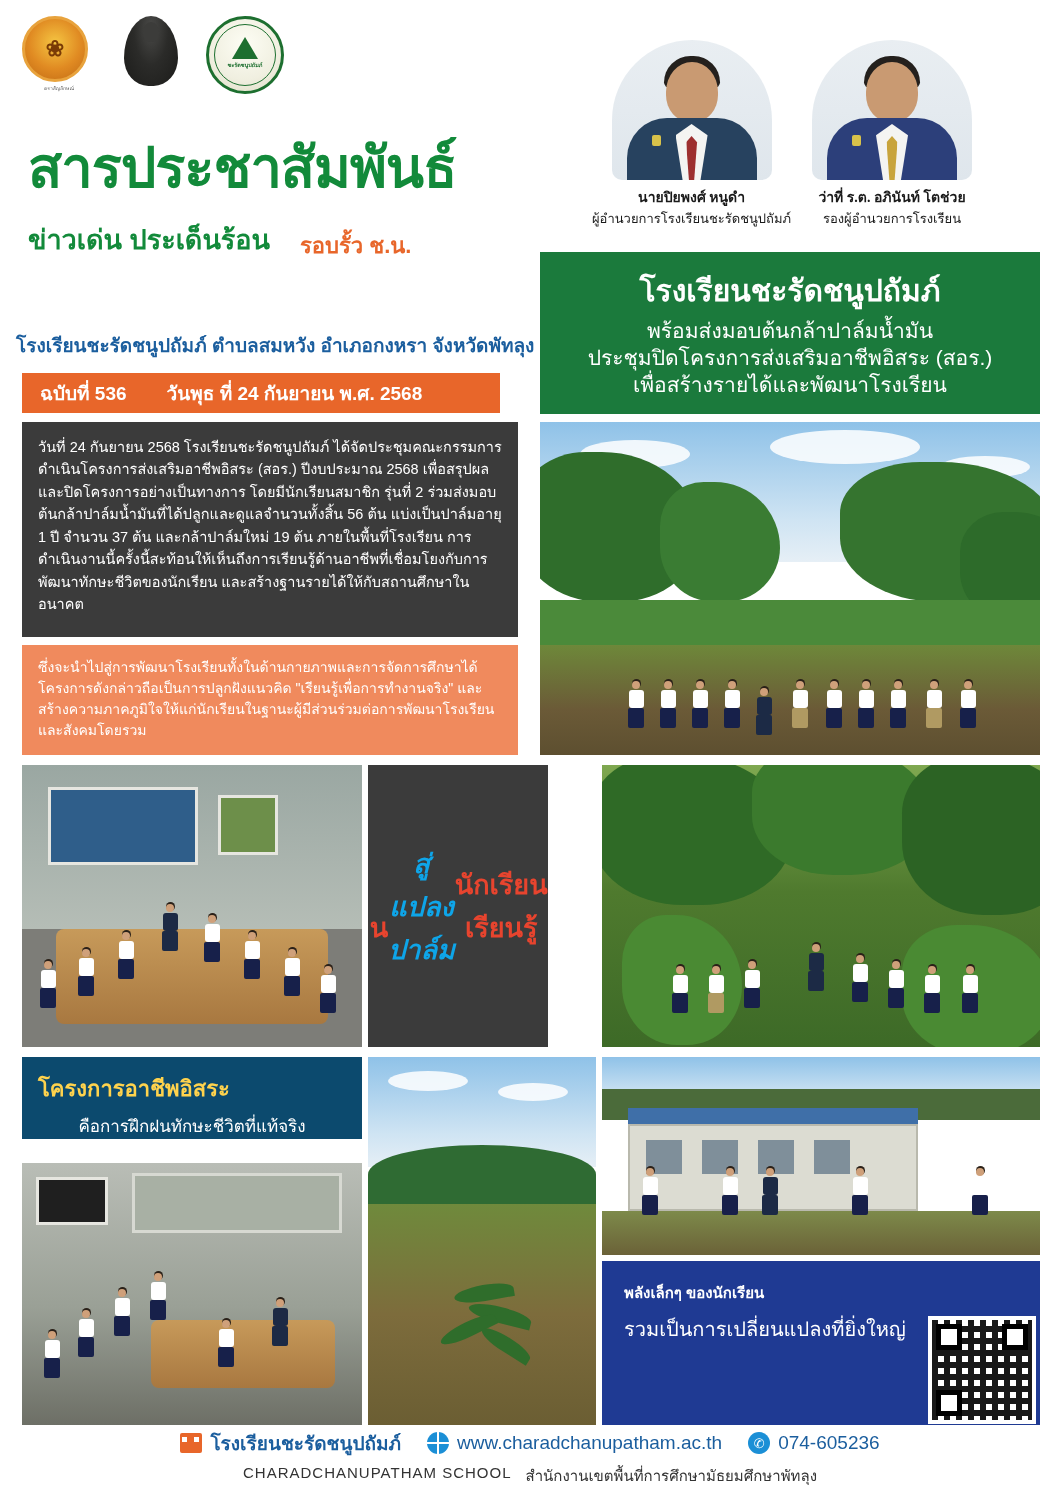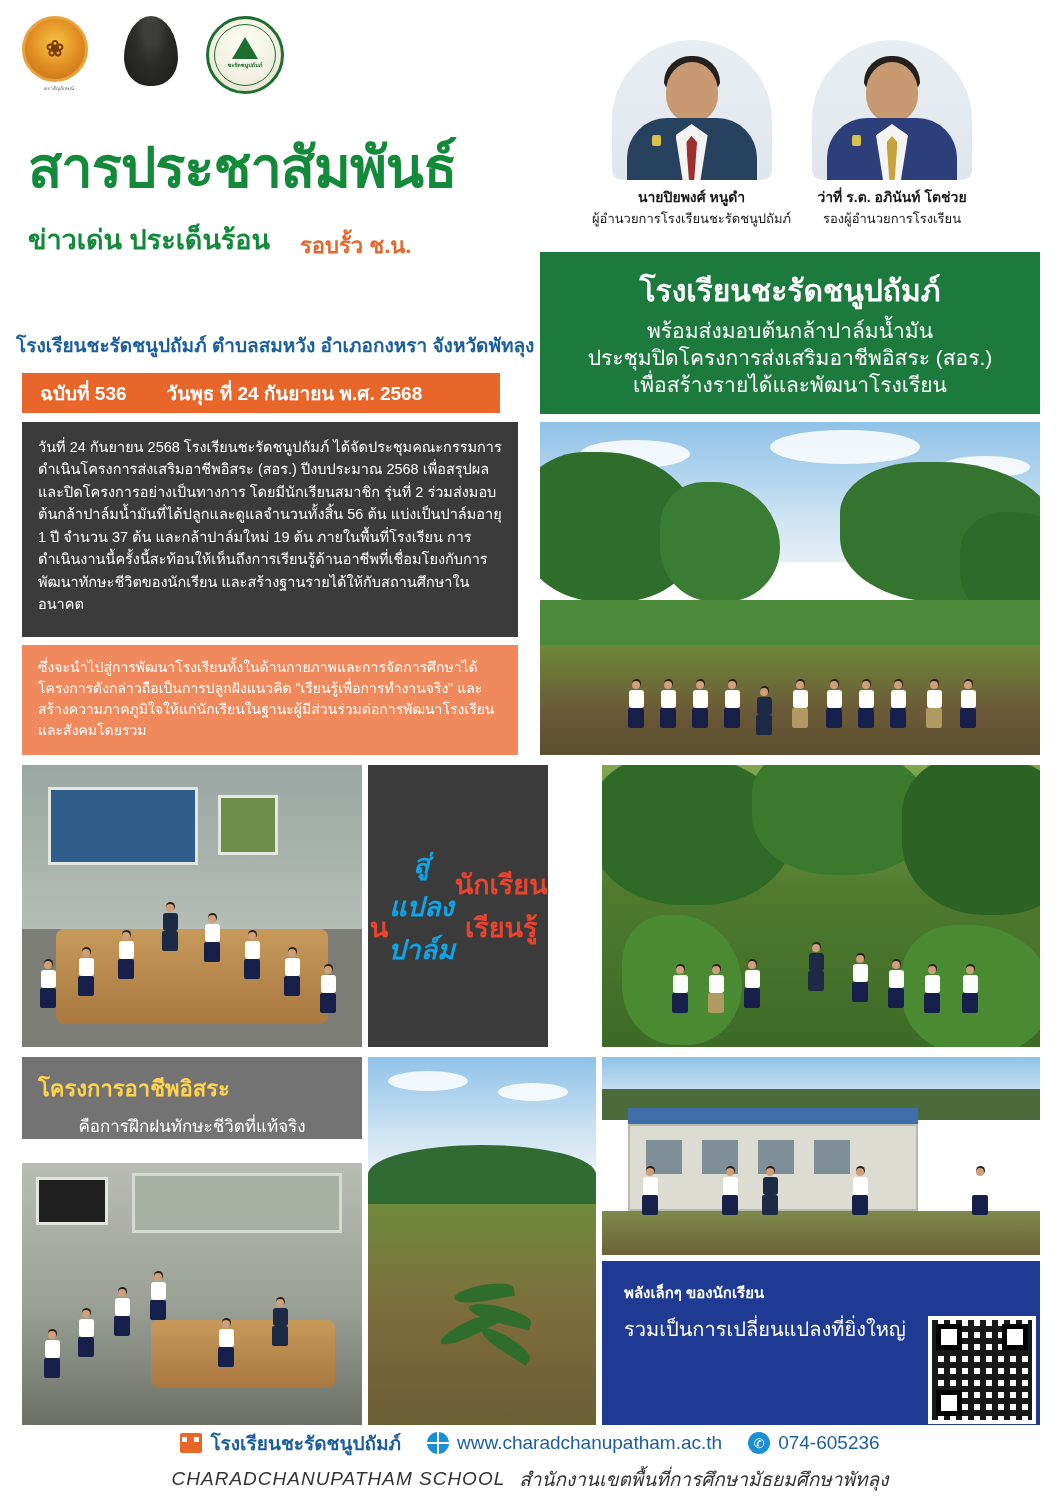--- a/index.html
+++ b/index.html
@@ -100,21 +100,21 @@
     position: absolute; left: 50%; bottom: 0; transform: translateX(-50%);
     width: 32px; height: 56px; background: #f4f4f2; clip-path: polygon(50% 0,100% 20%,78% 100%,22% 100%,0 20%);
   }
   .pp-tie {
     position: absolute; left: 50%; bottom: 0; transform: translateX(-50%);
     width: 11px; height: 44px; background: #9d2f2f; clip-path: polygon(50% 0,100% 14%,74% 100%,26% 100%,0 14%);
   }
   .pp-tie.gold { background: #c8a43c; }
   .pp-badge { position:absolute; width:9px;height:11px;background:#d8c24a;border-radius:2px; }
   .portrait-name {
-    margin-top: 6px; font-size: 14px; font-weight: bold; color: #1a1a1a;
+    margin-top: 6px; font-size: 14px; font-weight: bold; color: #1a1a1a; font-family: Liberation Serif, serif;
   }
   .portrait-role { font-size: 13px; color: #1a1a1a; }
 
   
   .green-banner {
     position: absolute; left: 540px; top: 252px; width: 500px; height: 162px;
     background: #1b7a3c; color: #fff;
     display: flex; flex-direction: column; align-items: center; justify-content: center;
     text-align: center; padding: 6px 10px;
   }
@@ -179,21 +179,21 @@
   .ph3 .l2 { color:#0ea5e9; font-size: 27px; font-weight:bold;font-style:italic; }
   .ph3 .l3 { color:#e8442e; font-size: 27px; font-weight:bold; }
   .ph3 .l4 { color:#ffffff; font-size: 27px; font-weight:bold; }
 
   
   .ph4 { left: 602px; top: 765px; width: 438px; height: 282px; }
 
   
   .green-small {
     position: absolute; left: 22px; top: 1057px; width: 340px; height: 82px;
-    background: #737373; color:#fff; padding: 14px 16px;
+    background: #0c4a6e; color:#fff; padding: 14px 16px;
   }
   .gs-t { font-size: 22px; font-weight: bold; color:#ffd34d; }
   .gs-s { font-size: 17px; margin-top: 6px; text-align: center; }
 
   
   .ph5 { left: 22px; top: 1163px; width: 340px; height: 262px; }
 
   
   .ph6 { left: 368px; top: 1057px; width: 228px; height: 368px; }
 
@@ -232,22 +232,22 @@
   .f-tel { color:#1b5e9e; }
   .ic-school { width:22px;height:20px;background:#e8662a;border-radius:2px;position:relative; }
   .ic-school:before{content:"";position:absolute;left:2px;top:4px;width:5px;height:5px;background:#fff;}
   .ic-school:after{content:"";position:absolute;left:14px;top:4px;width:5px;height:5px;background:#fff;}
   .ic-globe { width:22px;height:22px;border-radius:50%;background:#1b8fd6;position:relative; }
   .ic-globe:before{content:"";position:absolute;left:10px;top:0;width:2px;height:22px;background:#fff;}
   .ic-globe:after{content:"";position:absolute;left:0;top:10px;width:22px;height:2px;background:#fff;}
   .ic-phone { width:22px;height:22px;border-radius:50%;background:#1b8fd6;display:flex;align-items:center;justify-content:center;color:#fff;font-size:13px; }
   .footer-row2 {
     position:absolute; left:0; top:44px; width:100%;
-    display:flex; align-items:center; justify-content:center; gap:14px;
-    font-size: 19px; color:#333;font-style:italic;
+    display:flex; justify-content:center; gap:14px;
+    font-size: 15px; color:#333;
   }
   .f-en { letter-spacing: 1px; }
 </style>
 </head>
 <body>
 
 <div class="page">
 
   <div class="header">
 

